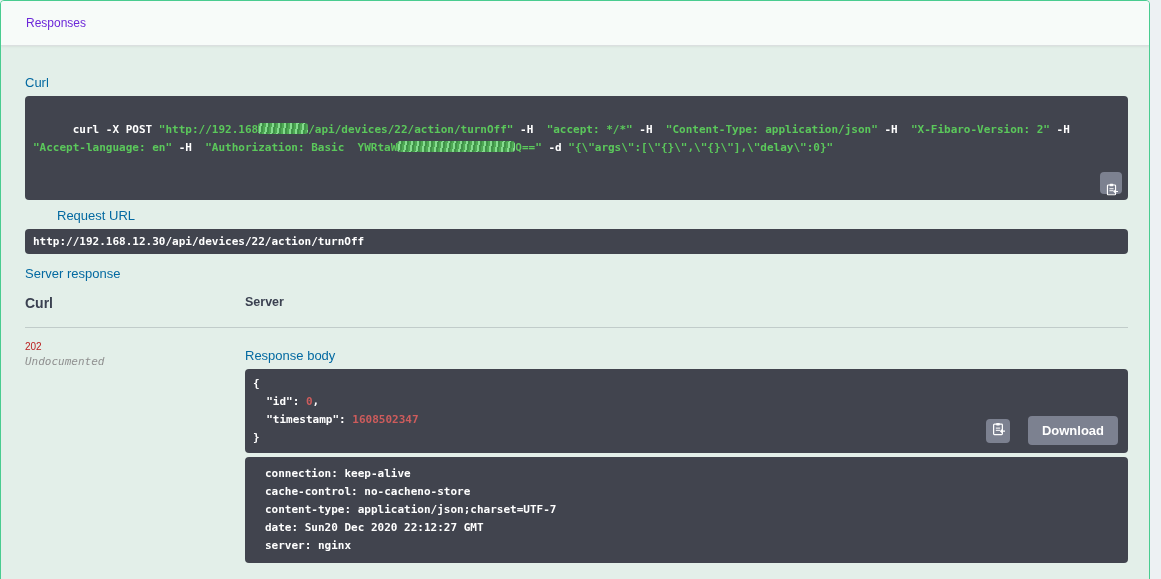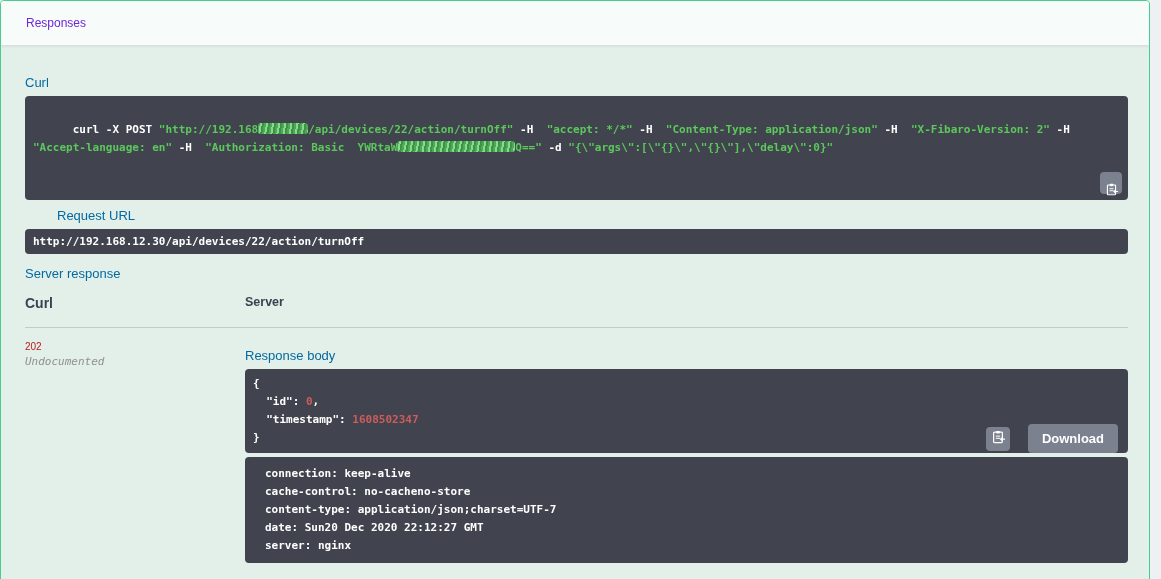--- a/index.html
+++ b/index.html
@@ -44,21 +44,21 @@
   .col-details-head { font-size:12.5px; font-weight:bold; color:#3b4151; }
   .response-row { display:flex; margin-top:13px; }
   .col-left { width:220px; flex-shrink:0; }
   .status-code { font-size:10px; color:#b91c1c; }
   .undocumented { margin-top:3px; font-family:"DejaVu Sans Mono", monospace;
     font-style:italic; font-size:11px; color:#909090; }
   .col-right { flex:1; padding-top:7px; min-width:0; }
   .body-block { margin-top:6px; padding:6px 8px; }
   .headers-block { margin-top:4px; padding:8px 20px; }
   .code-line { white-space:pre; }
-  .live-actions { position:absolute; right:10px; bottom:0;
+  .live-actions { position:absolute; right:10px; bottom:8px;
     display:flex; align-items:center; gap:18px; }
   .icon-btn {
     width:24px; height:24px; border:none; border-radius:4px;
     background:#7c8190; display:flex; align-items:center; justify-content:center;
     cursor:pointer; padding:0;
   }
   .curl-copy { position:absolute; right:6px; bottom:6px; width:22px; height:22px; }
   .download-btn {
     background:#7c8190; color:#fff; border:none; border-radius:4px;
     font-family:"Liberation Sans", sans-serif; font-size:13px; font-weight:bold;

